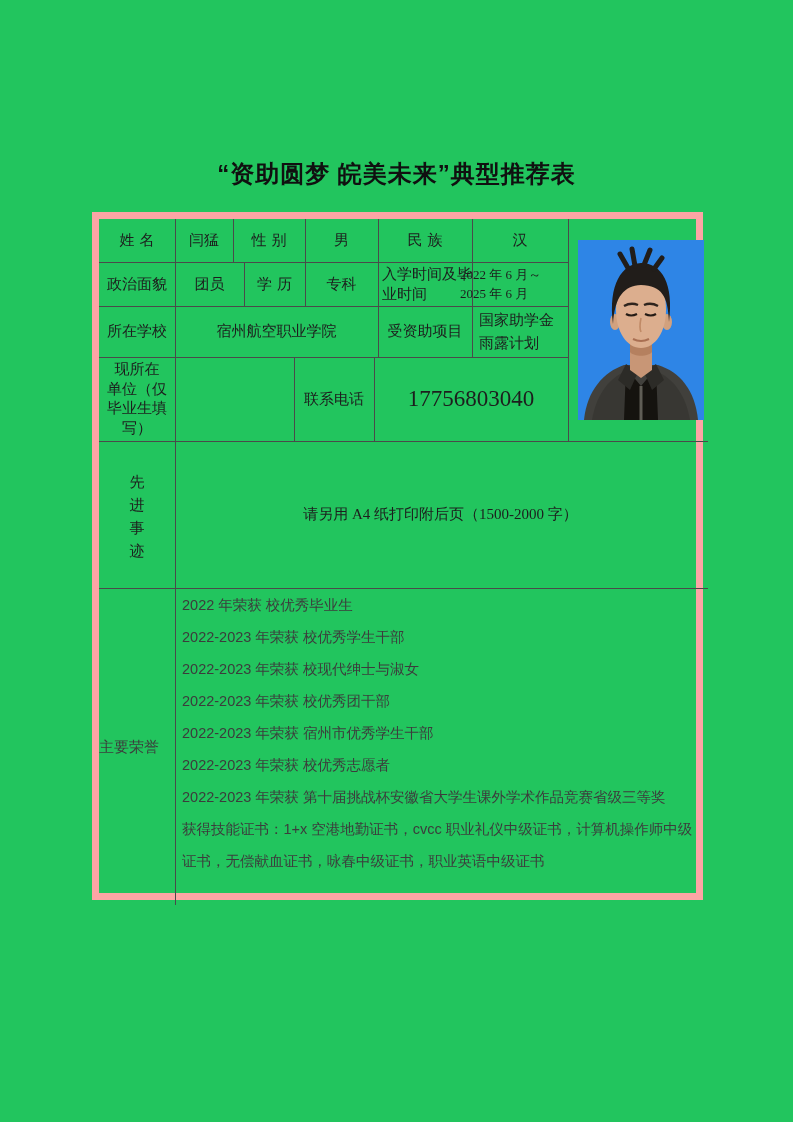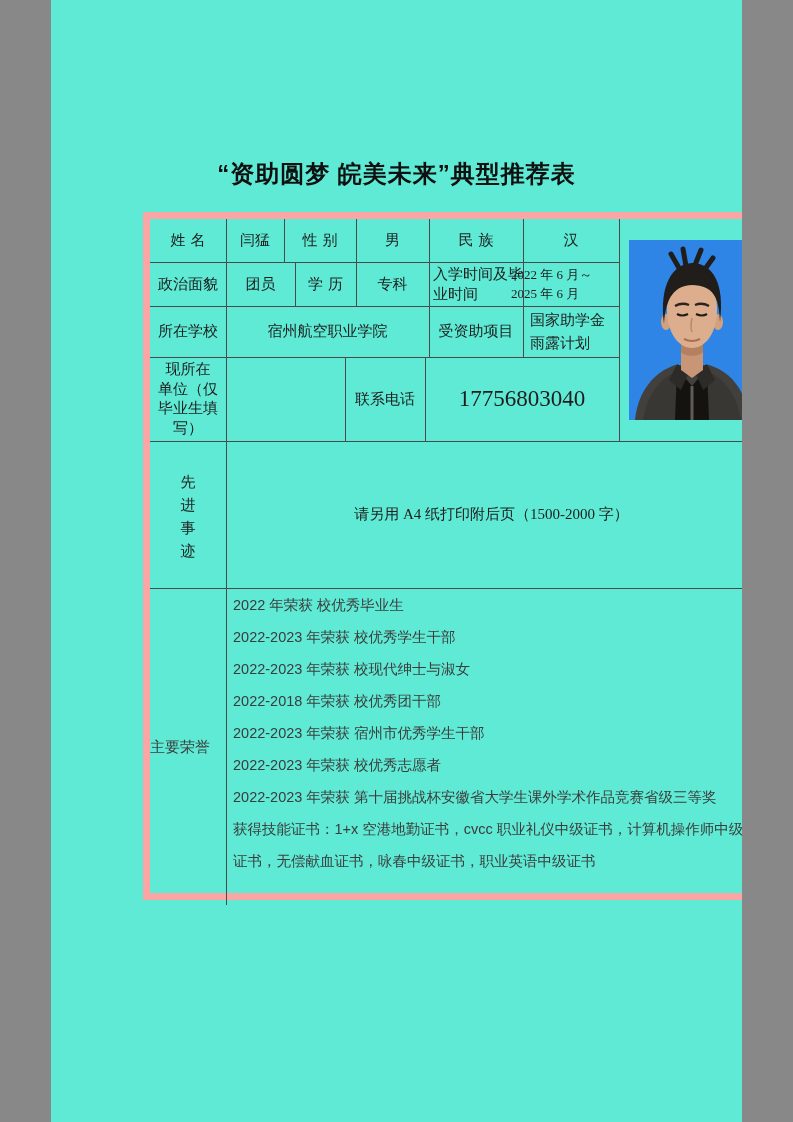--- a/index.html
+++ b/index.html
@@ -1,22 +1,22 @@
 <!DOCTYPE html>
 <html><head>
 <meta charset="utf-8">
 <style>
   * { margin: 0; padding: 0; box-sizing: border-box; }
   html, body { background: #888; }
   .page {
     position: relative;
-    width: 691px;
+    width: 793px;
     height: 1122px;
     margin: 0 auto;
-    background: #5eead4;
+    background: #22c55e;
     font-family: "Liberation Serif", "DejaVu Serif", serif;
     color: #1d1d1d;
     overflow: hidden;
   }
   .doc-title {
     position: absolute;
     left: 0; top: 156px;
     width: 100%;
     text-align: center;
     font-family: "Liberation Sans", "DejaVu Sans", sans-serif;
@@ -169,21 +169,21 @@
       <div>事</div>
       <div>迹</div>
     </div>
     <div class="deeds-note">请另用 A4 纸打印附后页（1500-2000 字）</div>
 
     <div class="honors-label">主要荣誉</div>
     <div class="honors-list">
       <div class="honor">2022 年荣获 校优秀毕业生</div>
       <div class="honor">2022-2023 年荣获 校优秀学生干部</div>
       <div class="honor">2022-2023 年荣获 校现代绅士与淑女</div>
-      <div class="honor">2022-2018 年荣获 校优秀团干部</div>
+      <div class="honor">2022-2023 年荣获 校优秀团干部</div>
       <div class="honor">2022-2023 年荣获 宿州市优秀学生干部</div>
       <div class="honor">2022-2023 年荣获 校优秀志愿者</div>
       <div class="honor">2022-2023 年荣获 第十届挑战杯安徽省大学生课外学术作品竞赛省级三等奖</div>
       <div class="honor wrap">获得技能证书：1+x 空港地勤证书，cvcc 职业礼仪中级证书，计算机操作师中级证书，无偿献血证书，咏春中级证书，职业英语中级证书</div>
     </div>
 
   </div>
 </div>
 
 </body></html>

